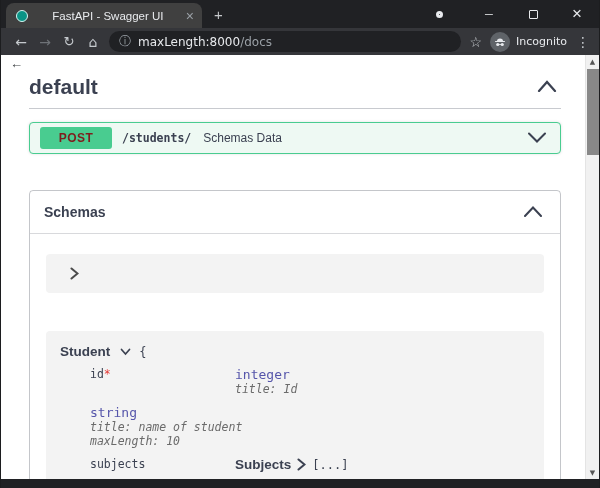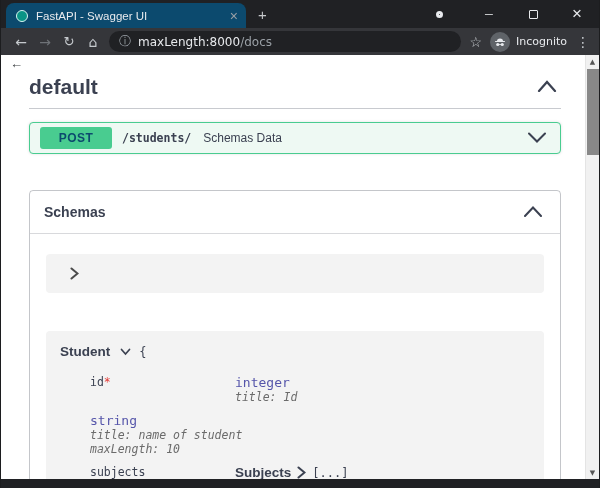--- a/index.html
+++ b/index.html
@@ -5,22 +5,22 @@
   * { box-sizing: border-box; }
   html, body { margin: 0; padding: 0; background: #e0e0e0; }
   body { width: 600px; height: 488px; overflow: hidden;
          font-family: "Liberation Sans", sans-serif; }
 
   .window { width: 600px; height: 488px; display: flex; flex-direction: column;
             background: #fff; border-left: 1px solid #1c1d1f; border-right: 1px solid #1c1d1f; }
 
   
   .titlebar { height: 28px; background: #202124; display: flex; align-items: flex-end; flex-shrink: 0; }
-  .tab { height: 25px; width: 240px; margin-left: 5px; background: #0c4a6e;
-         border-radius: 8px 8px 0 0; display: flex; align-items: center; padding: 0 8px 0 10px; }
+  .tab { height: 25px; width: 196px; margin-left: 5px; background: #404040;
+         border-radius: 8px 8px 0 0; display: flex; align-items: center; padding: 0 8px 0 10px; text-align: center; }
   .favicon { width: 12px; height: 12px; border-radius: 50%; background: #0a9486;
              border: 1px solid #d7f5f1; flex-shrink: 0; }
   .tab-title { color: #e8eaed; font-size: 11.5px; margin-left: 8px; white-space: nowrap;
                overflow: hidden; flex: 1; }
   .tab-close { color: #9aa0a6; font-size: 14px; margin-left: 6px; cursor: default; }
   .new-tab { color: #c5c7ca; font-size: 15px; margin: 0 0 5px 12px; }
   .win-controls { margin-left: auto; display: flex; align-items: center; height: 100%; }
   .ext-circle { width: 7px; height: 7px; border-radius: 50%; background: #202124;
                 border: 3px solid #e8eaed; margin-right: 24px; }
   .win-btn { width: 44px; height: 28px; display: flex; align-items: center;
@@ -58,41 +58,41 @@
 
   .section-header { display: flex; align-items: center; justify-content: space-between;
                     margin-top: 18px; padding-bottom: 9px;
                     border-bottom: 1px solid rgba(59,65,81,.28); cursor: pointer; }
   .section-title { font-size: 21px; font-weight: bold; color: #3b4151; }
   .chev { flex-shrink: 0; margin-right: 4px; }
 
   .opblock { margin-top: 13px; height: 32px; border: 1px solid #49cc90; border-radius: 4px;
              background: #eef9f3; box-shadow: 0 0 3px rgba(0,0,0,.12);
              display: flex; align-items: center; padding: 0 10px; cursor: pointer; }
-  .method-badge { background: #49cc90; color: #0c4a6e; font-weight: bold; font-size: 12px;
+  .method-badge { background: #49cc90; color: #7f1d1d; font-weight: bold; font-size: 12px;
                   width: 72px; text-align: center; padding: 4px 0; border-radius: 3px;
                   letter-spacing: .5px; }
   .op-path { font-family: "DejaVu Sans Mono", monospace; font-size: 11.5px; font-weight: bold;
              color: #3b4151; margin-left: 10px; }
   .op-summary { font-size: 12px; color: #3b4151; margin-left: 12px; }
   .opblock .chev { margin-left: auto; }
 
   .schemas-box { margin-top: 36px; border: 1px solid rgba(59,65,81,.3); border-radius: 4px; }
   .schemas-header { display: flex; align-items: center; justify-content: space-between;
                     padding: 12px 14px; border-bottom: 1px solid rgba(59,65,81,.2); cursor: pointer; }
   .schemas-title { font-size: 14px; font-weight: bold; color: #3b4151; }
   .models { padding: 20px 16px 24px; }
   .model-box { background: #f3f3f3; border-radius: 4px; padding: 13px 14px; }
   .model-box.first { margin-bottom: 38px; cursor: pointer; }
   .model-head { display: flex; align-items: center; }
   .model-name { font-size: 13.5px; font-weight: bold; color: #3b4151; }
   .arrow-ic { margin-left: 10px; display: inline-flex; }
   .brace { font-family: "DejaVu Sans Mono", monospace; font-size: 12px; color: #3b4151;
            margin-left: 8px; }
-  .props { margin: 16px 0 0 30px; }
+  .props { margin: 8px 0 0 30px; }
   .prop-row { display: flex; margin-bottom: 9px; }
   .prop-name { width: 145px; flex-shrink: 0; font-family: "DejaVu Sans Mono", monospace;
                font-size: 11.5px; color: #3b4151; }
   .req-star { color: #e53935; }
   .prop-type { font-family: "DejaVu Sans Mono", monospace; font-size: 13px; color: #5555aa; }
   .prop-meta { font-family: "DejaVu Sans Mono", monospace; font-size: 11.5px; color: #6b6b6b;
                font-style: italic; }
   .ref-line { display: flex; align-items: center; }
   .ref-name { font-size: 13.5px; font-weight: bold; color: #3b4151; }
   .ref-line .arrow-ic { margin: 0 6px; }

